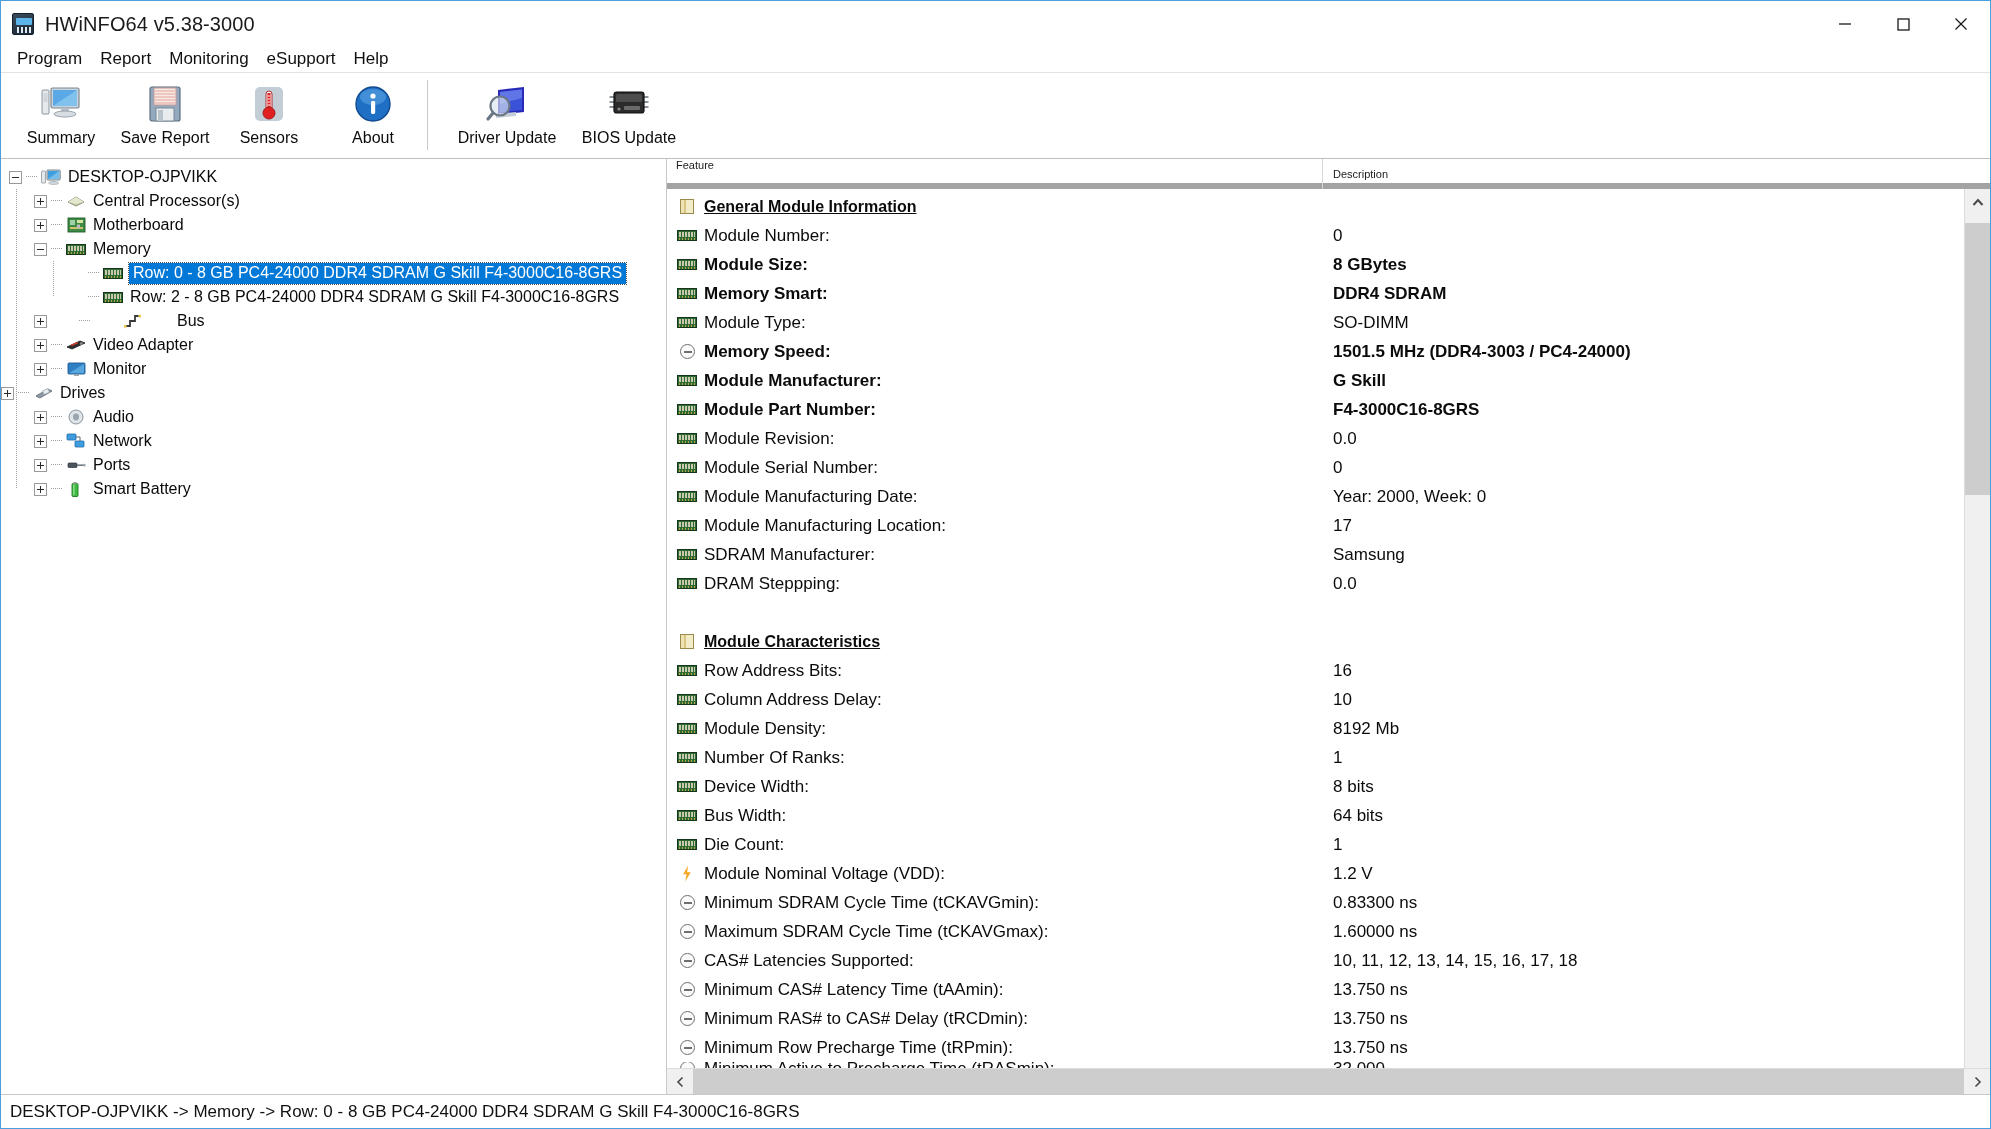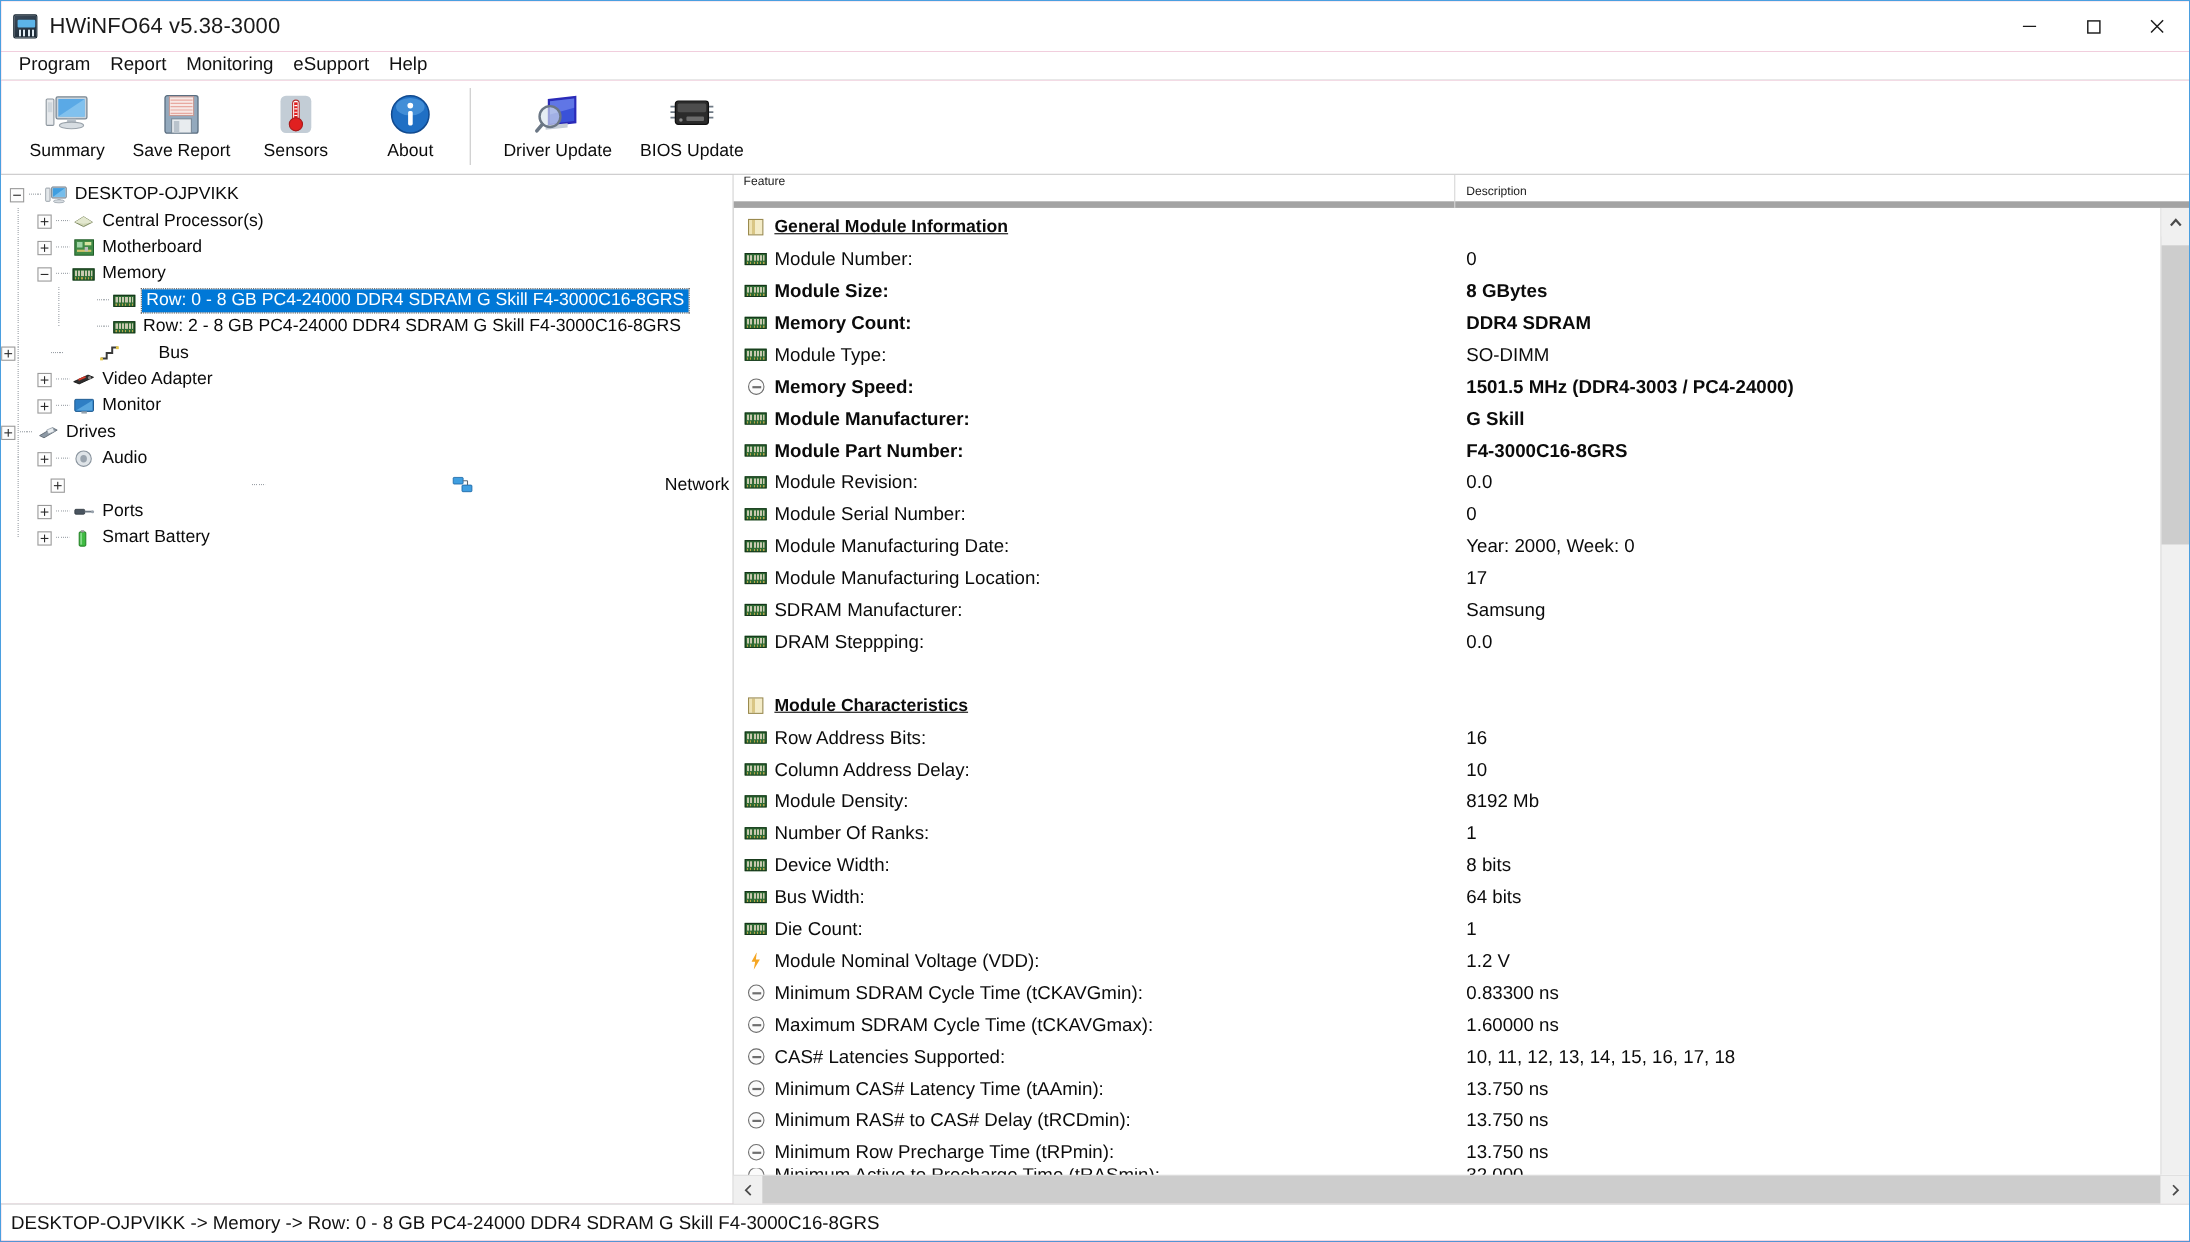--- a/index.html
+++ b/index.html
@@ -587,21 +587,21 @@
         <div class="vline" style="left:15px;"></div>
         <div class="vline" style="left:52px;top:0;height:12px;bottom:auto;"></div>
         <div class="texp none"></div>
         <div class="tdash"></div>
         <div class="tico">
             <span class="ram"></span>
           </div>
         <div class="tlabel">Row: 2 - 8 GB PC4-24000 DDR4 SDRAM G Skill F4-3000C16-8GRS</div>
       </div>
 
-      <div class="tnode" style="gap:28px;">
+      <div class="tnode" style="padding-left:33px;gap:28px;">
         <div class="vline" style="left:15px;"></div>
         <div class="texp plus"></div>
         <div class="tdash"></div>
         <div class="tico">
           <svg width="19" height="16" viewBox="0 0 19 16">
             <polyline points="2,13 7,13 7,8 12,8 12,3 17,3" fill="none" stroke="#3a3a3a" stroke-width="1.8"></polyline>
             <rect x="1" y="12" width="2.6" height="2.6" fill="#e3c64a"></rect>
             <rect x="15.4" y="1.8" width="2.6" height="2.6" fill="#e3c64a"></rect>
           </svg>
         </div>
@@ -655,21 +655,21 @@
         <div class="tdash"></div>
         <div class="tico">
           <svg width="18" height="16" viewBox="0 0 18 16">
             <ellipse cx="9" cy="8" rx="7" ry="7" fill="#dfe4e8" stroke="#8a949e" stroke-width="1"></ellipse>
             <ellipse cx="9" cy="8" rx="3" ry="3.4" fill="#9aa4ae"></ellipse>
           </svg>
         </div>
         <div class="tlabel">Audio</div>
       </div>
 
-      <div class="tnode" style="padding-left:45px;justify-content:space-between;">
+      <div class="tnode" style="padding-left:33px;">
         <div class="vline" style="left:15px;"></div>
         <div class="texp plus"></div>
         <div class="tdash"></div>
         <div class="tico">
           <svg width="20" height="16" viewBox="0 0 20 16">
             <rect x="1" y="1" width="9" height="6" rx=".8" fill="#3f9ee0" stroke="#1e6aa8" stroke-width=".8"></rect>
             <rect x="9" y="8" width="9" height="6" rx=".8" fill="#3f9ee0" stroke="#1e6aa8" stroke-width=".8"></rect>
             <line x1="10" y1="4" x2="14" y2="4" stroke="#5a6670" stroke-width="1"></line>
             <line x1="14" y1="4" x2="14" y2="8" stroke="#5a6670" stroke-width="1"></line>
           </svg>
@@ -746,21 +746,21 @@
                 <span class="ftext">Module Size:</span>
               </div>
             <div class="d">8 GBytes</div>
           </div>
 
           <div class="lrow bold">
             <div class="f">
                 <span class="rico">
                   <span class="ram"></span>
                 </span>
-                <span class="ftext">Memory Count:</span>
+                <span class="ftext">Memory Smart:</span>
               </div>
             <div class="d">DDR4 SDRAM</div>
           </div>
 
           <div class="lrow">
             <div class="f">
                 <span class="rico">
                   <span class="ram"></span>
                 </span>
                 <span class="ftext">Module Type:</span>

